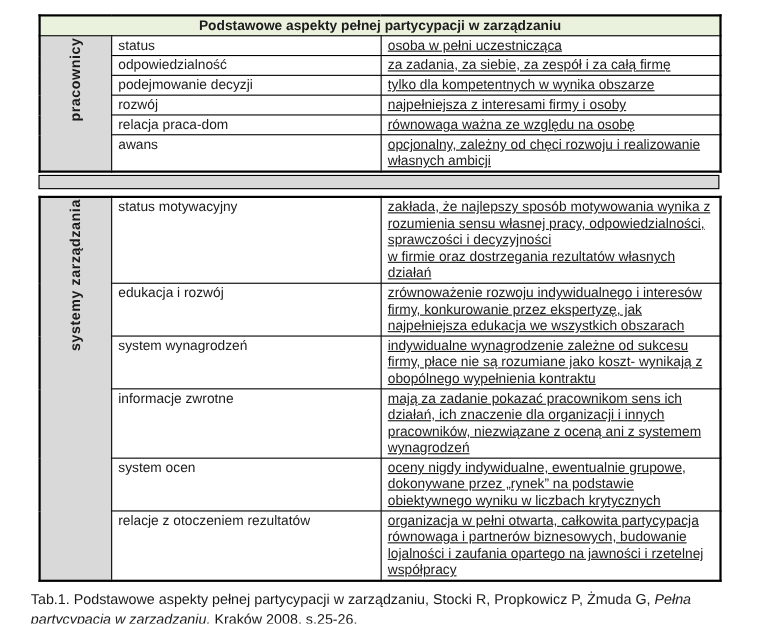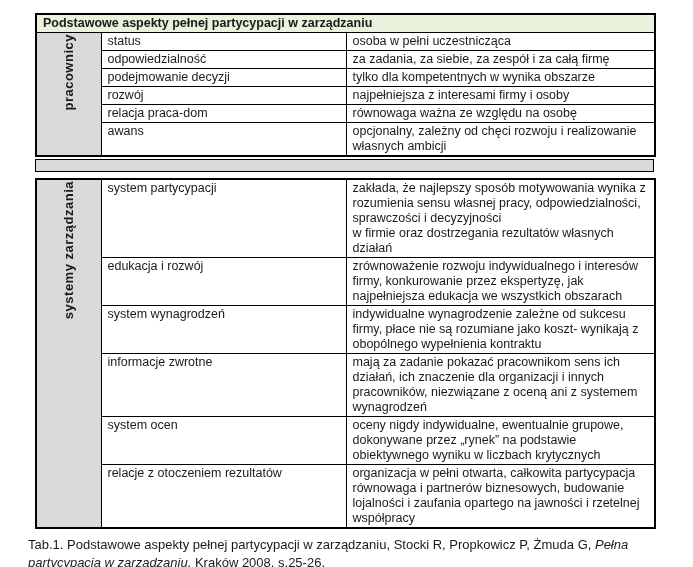--- a/index.html
+++ b/index.html
@@ -28,41 +28,42 @@
   table.ptable td {
     border: 1px solid #000;
     vertical-align: top;
     font-size: 12.5px;
     line-height: 15px;
     padding: 1px 6px;
   }
   td.title-cell {
     background: #eaf1dd;
     font-weight: bold;
+    text-align: center;
     font-size: 13px;
     line-height: 16px;
     padding: 1px 4px;
   }
   td.vlabel {
     background: #d9d9d9;
     text-align: center;
     vertical-align: middle;
     padding: 0;
   }
   td.vlabel .vtext {
     display: inline-block;
     writing-mode: vertical-rl;
     transform: rotate(180deg);
     font-weight: bold;
     font-size: 13px;
     letter-spacing: 0.5px;
     white-space: nowrap;
   }
   td.key-cell { }
-  td.val-cell { white-space: pre-line; }
+  td.val-cell { white-space: pre-line; text-decoration: underline; }
   .sep-band {
     width: 617px;
     height: 11px;
     background: #d9d9d9;
     border-top: 1px solid #000;
     border-bottom: 1px solid #000;
     border-left: 1px solid #000;
     border-right: 1px solid #000;
     margin: 2px 0 6px 0;
   }
@@ -122,21 +123,21 @@
 
     <table class="ptable">
       <colgroup>
           <col style="width:65px">
           <col style="width:245px">
           <col style="width:309px">
         </colgroup>
       <tbody>
           <tr>
         <td rowspan="6" class="vlabel"><span class="vtext">systemy zarządzania</span></td>
-        <td class="key-cell">system partycypacji</td>
+        <td class="key-cell">status motywacyjny</td>
         <td class="val-cell">zakłada, że najlepszy sposób motywowania wynika z rozumienia sensu własnej pracy, odpowiedzialności, sprawczości i decyzyjności
 w firmie oraz dostrzegania rezultatów własnych działań</td>
       </tr>
       <tr>
         <td class="key-cell">edukacja i rozwój</td>
         <td class="val-cell">zrównoważenie rozwoju indywidualnego i interesów firmy, konkurowanie przez ekspertyzę, jak najpełniejsza edukacja we wszystkich obszarach</td>
       </tr>
       <tr>
         <td class="key-cell">system wynagrodzeń</td>
         <td class="val-cell">indywidualne wynagrodzenie zależne od sukcesu firmy, płace nie są rozumiane jako koszt- wynikają z obopólnego wypełnienia kontraktu</td>

